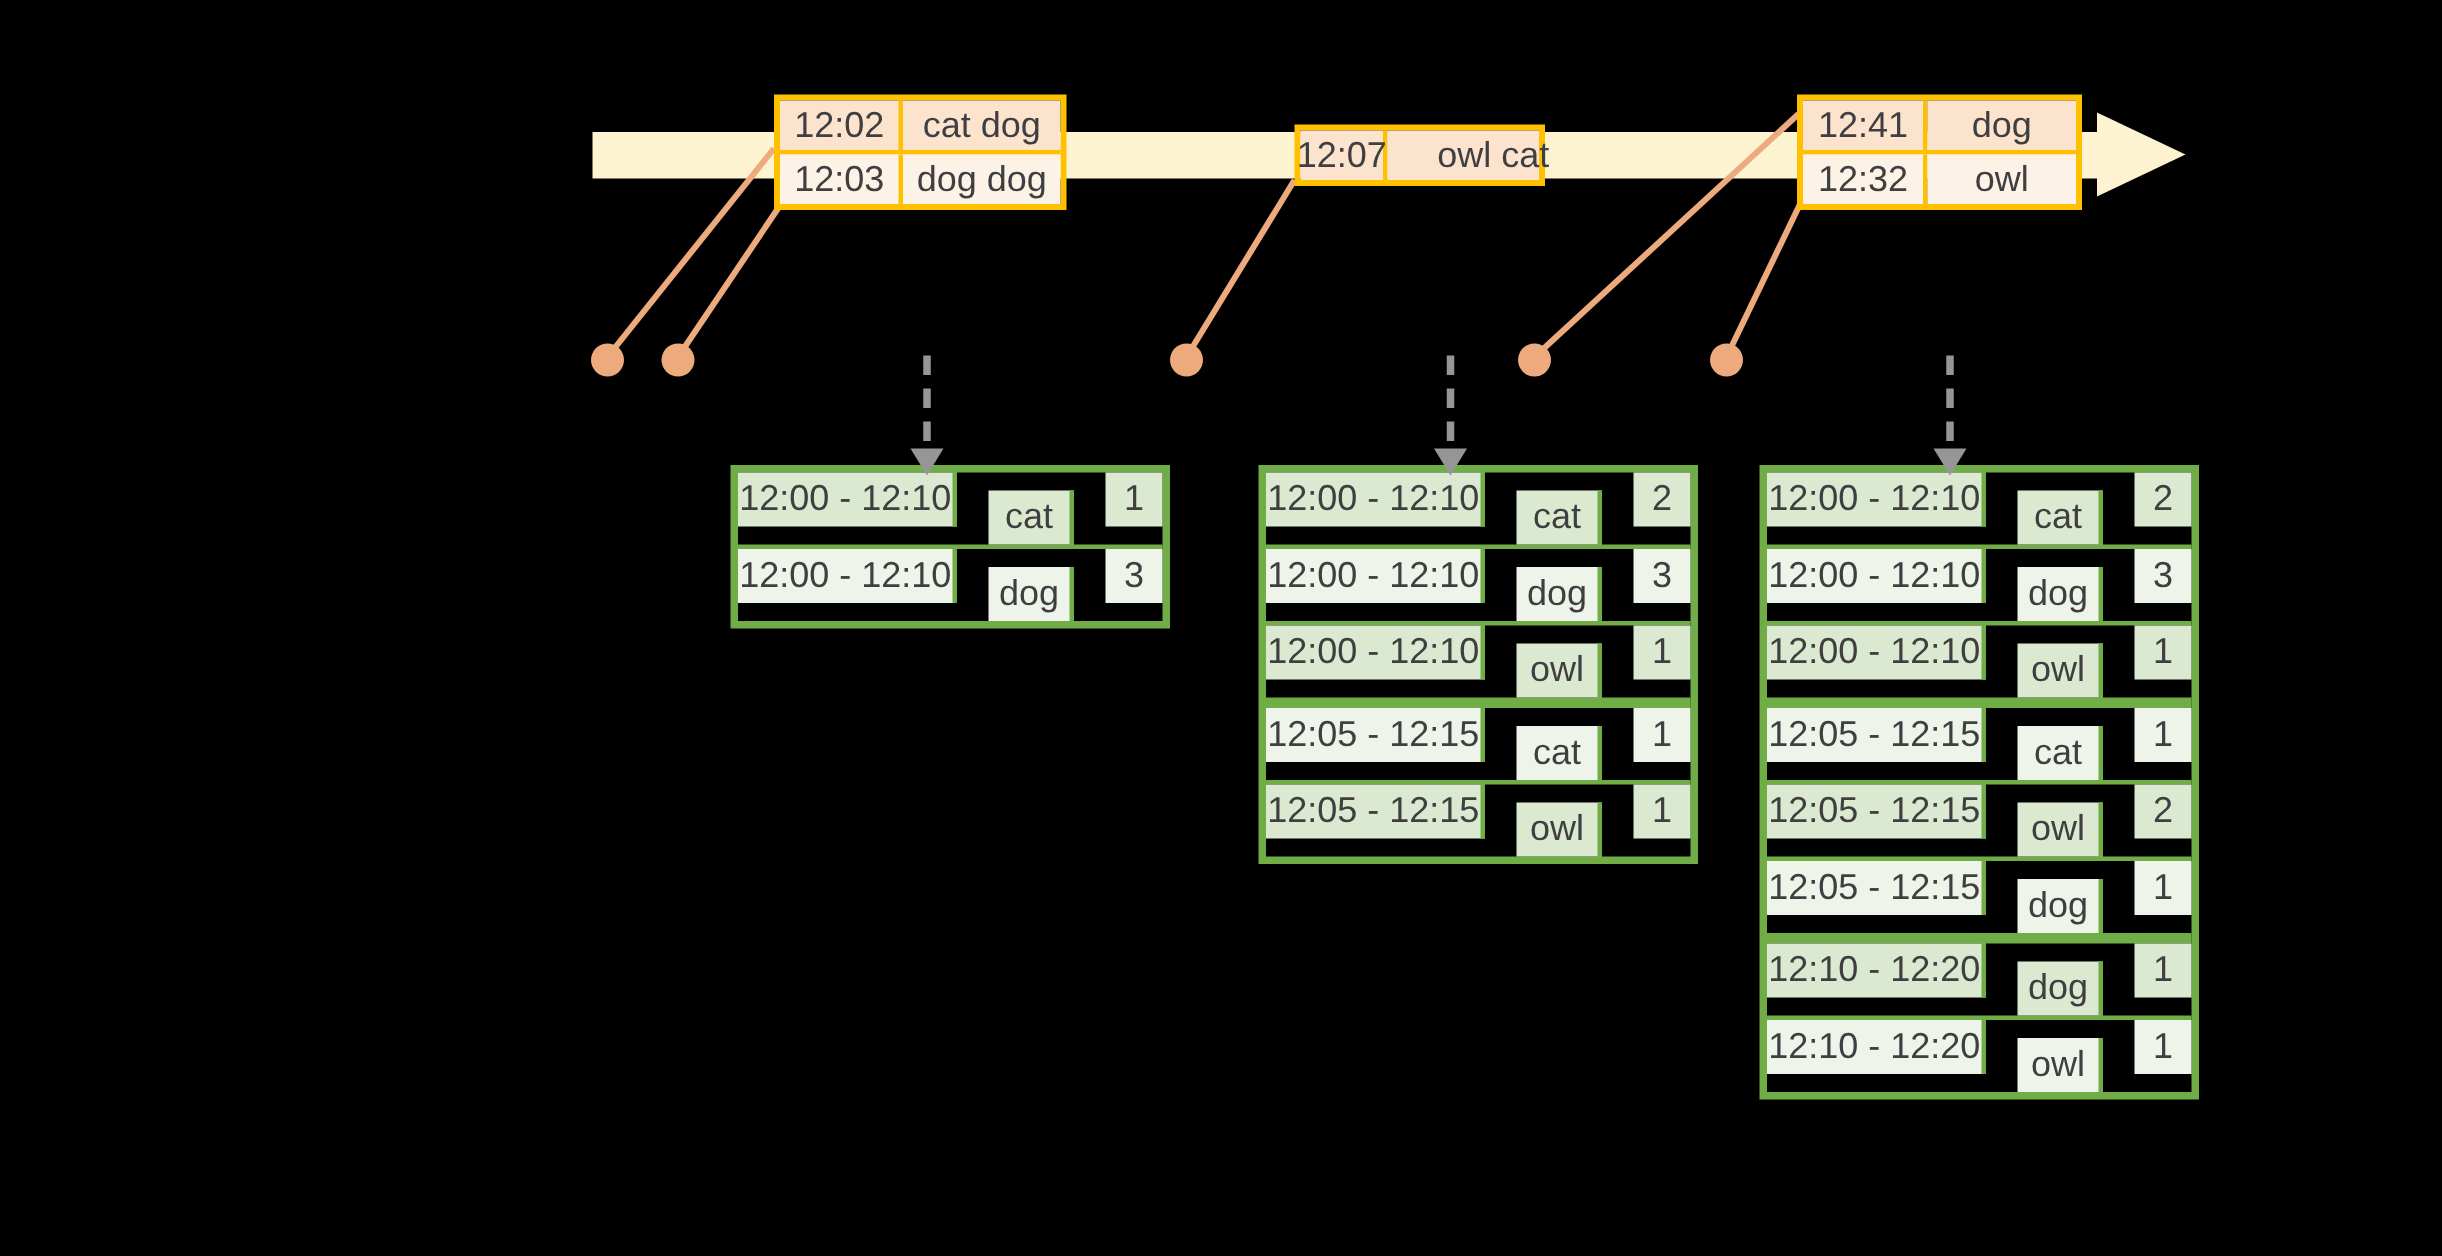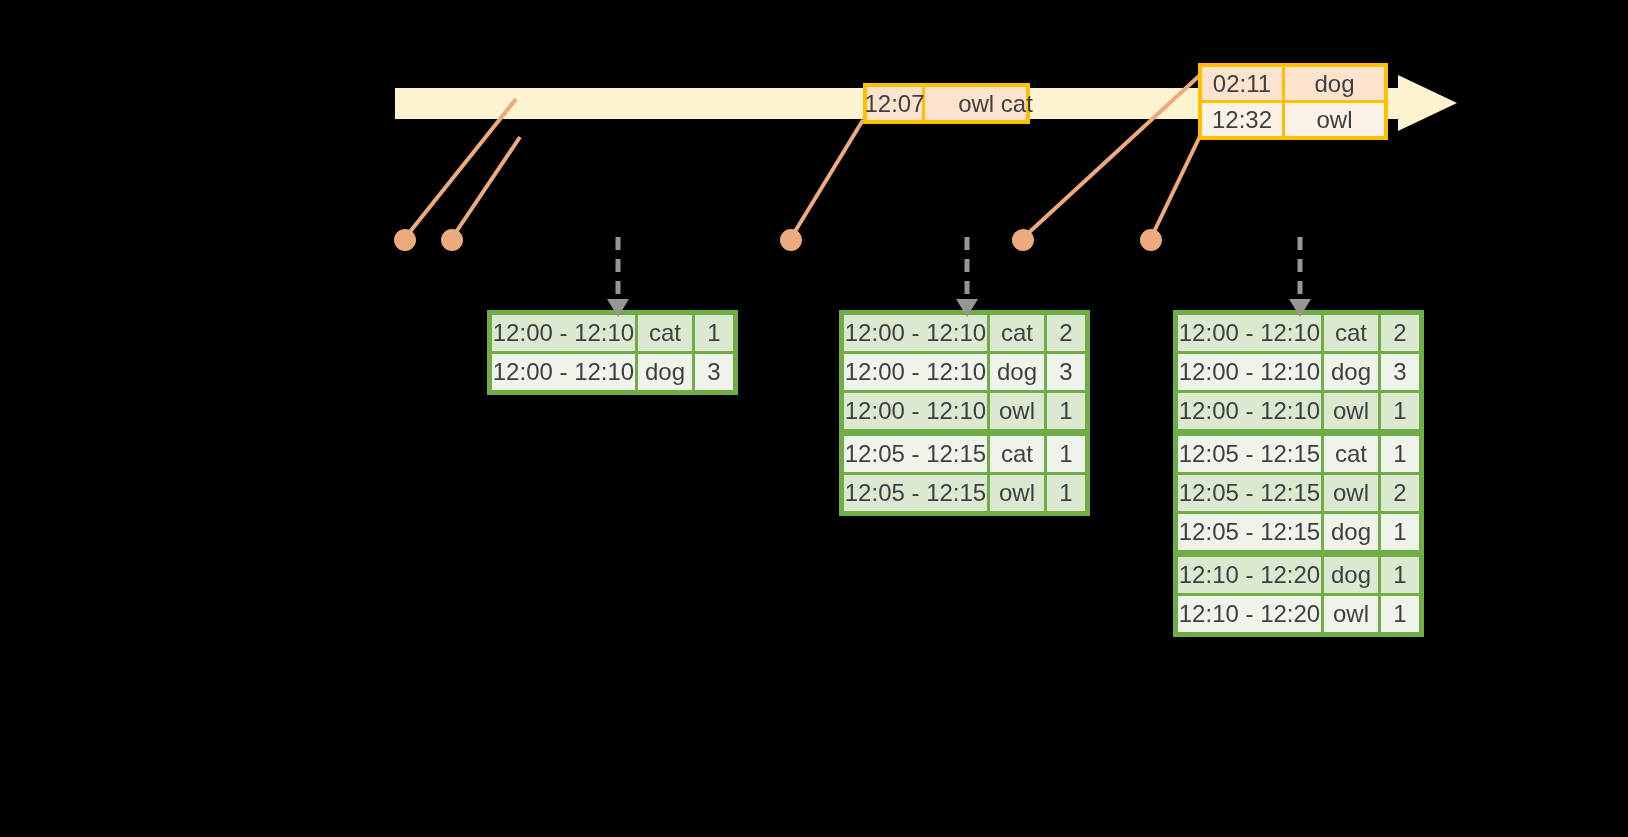--- a/index.html
+++ b/index.html
@@ -23,31 +23,31 @@
   }
   .erow .ecell:first-child { border-right: 3px solid var(--event-border, #ffc000); }
   .erow:nth-child(odd)  .ecell { background: var(--event-row-dark,  #fbe3cd); }
   .erow:nth-child(even) .ecell { background: var(--event-row-light, #fdf2e6); }
   .et1 .ecell.time  { width: 82px; }  .et1 .ecell.words { width: 105px; }
   .et2 .ecell.time  { width: 58px; }  .et2 .ecell.words { width: 101px; padding-left: 40px; }
   .et3 .ecell.time  { width: 83px; }  .et3 .ecell.words { width: 99px; }
 
   
   .gtable { position: absolute; border: 5px solid var(--result-border, #70ad47); }
-  .grow { display: flex; }
+  .grow { display: flex; gap: 21px; }
   .grow + .grow { border-top: 3px solid var(--result-border, #70ad47); }
   .grow.gsep { border-top-width: 7px; }
   .grow:nth-child(odd)  .gcell { background: var(--result-row-dark,  #dce9d1); }
   .grow:nth-child(even) .gcell { background: var(--result-row-light, #eef4e9); }
   .gcell {
     display: flex; align-items: center; justify-content: center;
     height: 36px; font-size: 24px; white-space: nowrap;
   }
   .gcell.c0 { width: 146px; border-right: 3px solid var(--result-border, #70ad47); }
-  .gcell.c1 { width: 57px;  border-right: 3px solid var(--result-border, #70ad47); }
+  .gcell.c1 { width: 57px;  border-right: 3px solid var(--result-border, #70ad47); margin-top: 12px; }
   .gcell.c2 { width: 38px; }
 </style>
 </head>
 <body>
 
 <div class="canvas">
 
   <svg class="layer" width="1628" height="837">
     <g>
       <rect x="395" y="88" width="1003" height="31" style="fill:var(--timeline-fill,#fdf3d0)"></rect>
@@ -62,31 +62,41 @@
     </g>
     <g style="fill:var(--marker-orange,#edaa7d)">
       <circle cx="405" cy="240" r="11"></circle>
       <circle cx="452" cy="240" r="11"></circle>
       <circle cx="791" cy="240" r="11"></circle>
       <circle cx="1023" cy="240" r="11"></circle>
       <circle cx="1151" cy="240" r="11"></circle>
     </g>
   </svg>
 
+  <div class="etable et1" style="left:516px;top:63px">
+    <div class="erow">
+      <div class="ecell time">12:02</div>
+      <div class="ecell words">cat dog</div>
+    </div>
+    <div class="erow">
+      <div class="ecell time">12:03</div>
+      <div class="ecell words">dog dog</div>
+    </div>
+  </div>
 
   <div class="etable et2" style="left:863px;top:83px">
     <div class="erow">
       <div class="ecell time">12:07</div>
       <div class="ecell words">owl cat</div>
     </div>
   </div>
 
   <div class="etable et3" style="left:1198px;top:63px">
     <div class="erow">
-      <div class="ecell time">02:11</div>
+      <div class="ecell time">12:41</div>
       <div class="ecell words">dog</div>
     </div>
     <div class="erow">
       <div class="ecell time">12:32</div>
       <div class="ecell words">owl</div>
     </div>
   </div>
 
   <div class="gtable" style="left:487px;top:310px">
     <div class="grow">

